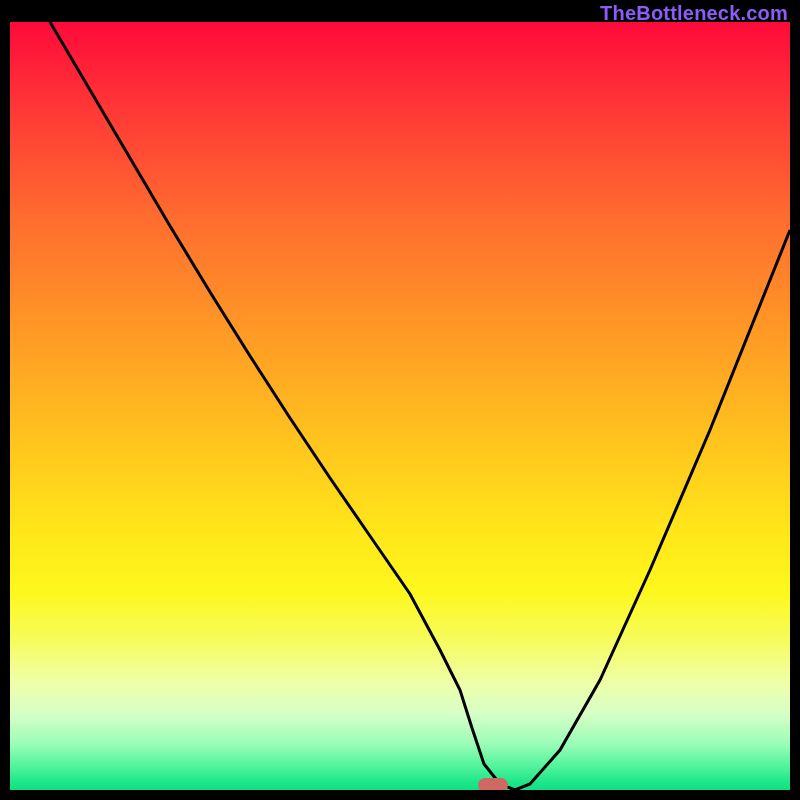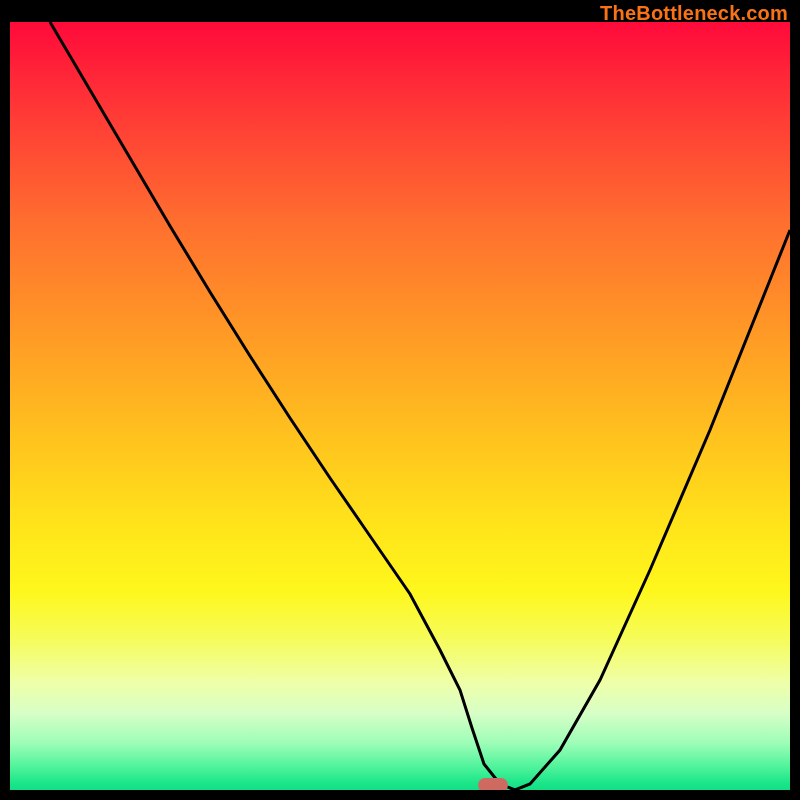--- a/index.html
+++ b/index.html
@@ -46,21 +46,21 @@
     );
   }
   svg.curve {
     position: absolute;
     inset: 0;
   }
   .watermark {
     position: absolute;
     top: 2px;
     right: 12px;
-    color: #f97316;
+    color: #8b5cf6;
     font-size: 20px;
     font-weight: 600;
     letter-spacing: 0.2px;
     user-select: none;
   }
   .marker {
     position: absolute;
     width: 30px;
     height: 14px;
     border-radius: 7px;

